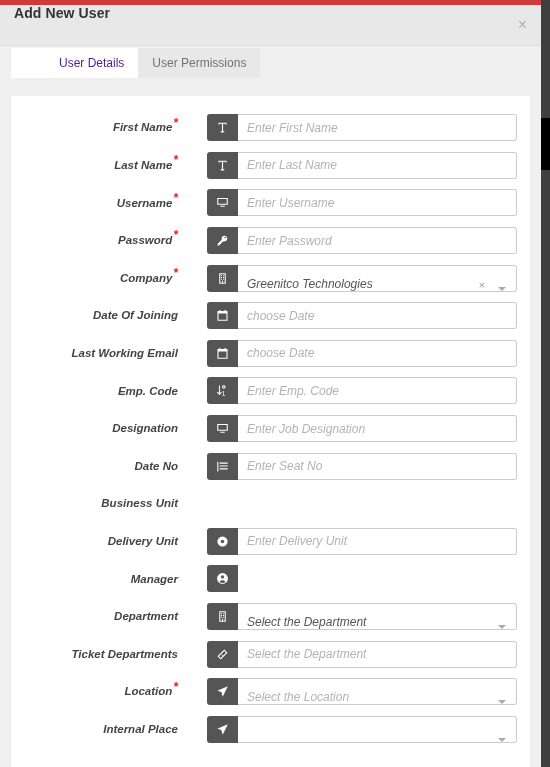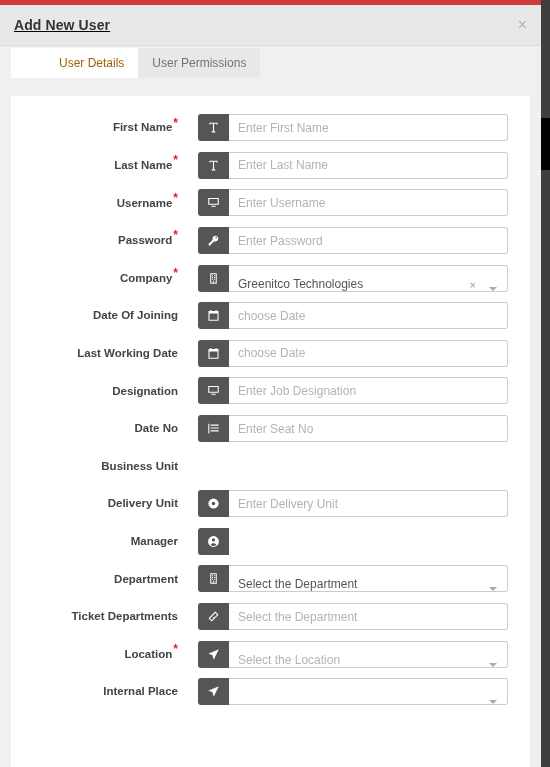--- a/index.html
+++ b/index.html
@@ -40,24 +40,22 @@
     height: 767px;
     background: #f0f0f0;
     border-top: 5px solid #cf3b3b;
   }
 
   .modal-header {
     height: 41px;
     background: #e8e8e8;
     border-bottom: 1px solid #dddddd;
     display: flex;
-    align-items: center;
     padding: 0 18px 0 14px;
     position: relative;
-    text-decoration: underline;
   }
   .modal-title {
     font-size: 14px;
     font-weight: bold;
     color: #333333;
     letter-spacing: .1px;
   }
   .modal-close {
     position: absolute;
     right: 14px;
@@ -89,34 +87,35 @@
     padding: 0 14px;
     font-size: 12px;
     color: #737373;
     background: #e8e8e8;
     cursor: pointer;
     border: none;
     font-family: "Liberation Sans", sans-serif;
   }
   .tab.active {
     background: #ffffff;
-    color: #a16207;
+    color: #4c1d95;
     padding-left: 48px;
   }
 
   
   .panel {
     position: absolute;
     top: 91px;
     left: 11px;
     width: 519px;
     bottom: 0;
     background: #ffffff;
     padding-top: 13px;
     overflow: hidden;
+    font-style: italic;
   }
 
   .form-row {
     display: flex;
     align-items: center;
     height: 37.6px;
     padding-right: 12px;
   }
 
   .field-label {
@@ -134,21 +133,21 @@
     color: #e02020;
     font-size: 12px;
     vertical-align: super;
     line-height: 0;
     margin-left: 1px;
   }
 
   .input-group {
     display: flex;
     align-items: stretch;
-    margin-left: 20px;
+    margin-left: 29px;
     width: 310px;
     height: 27px;
   }
 
   .addon {
     width: 31px;
     min-width: 31px;
     background: #555555;
     display: flex;
     align-items: center;
@@ -295,29 +294,42 @@
                 <svg width="13" height="13" viewBox="0 0 16 16" fill="#ffffff">
                   <path d="M4 1.2h1.5v1.4H4V1.2zm6.5 0H12v1.4h-1.5V1.2zM1.8 2.6h12.4V14.4H1.8V2.6zm1.3 2.8v7.7h9.8V5.4H3.1z"></path>
                 </svg>
               </div>
               <div class="field-ctl">
                 <span class="val">choose Date</span>
               </div>
             </div>
           </div>
           <div class="form-row">
-            <div class="field-label"><span>Last Working Date</span></div>
+            <div class="field-label"><span>Last Working Email</span></div>
             <div class="input-group">
               <div class="addon">
                 <svg width="13" height="13" viewBox="0 0 16 16" fill="#ffffff">
                   <path d="M4 1.2h1.5v1.4H4V1.2zm6.5 0H12v1.4h-1.5V1.2zM1.8 2.6h12.4V14.4H1.8V2.6zm1.3 2.8v7.7h9.8V5.4H3.1z"></path>
                 </svg>
               </div>
               <div class="field-ctl">
                 <span class="val">choose Date</span>
+              </div>
+            </div>
+          </div>
+          <div class="form-row">
+            <div class="field-label"><span>Emp. Code</span></div>
+            <div class="input-group">
+              <div class="addon">
+                <svg width="13" height="13" viewBox="0 0 16 16" fill="#ffffff">
+                  <path d="M3.6 1.8h1.2v9.3l1.6-1.6 0.85 0.85L4.2 13.4 1.15 10.35 2 9.5l1.6 1.6V1.8zM9.6 1.6c1.3 0 2.1 0.8 2.1 2.1 0 1.3-0.85 2.1-2.1 2.1s-2.1-0.8-2.1-2.1c0-1.3 0.8-2.1 2.1-2.1zm0 1.2a0.9 0.9 0 1 0 0 1.8 0.9 0.9 0 0 0 0-1.8zM8.6 8.9h1.1v4.6h1.3v1.1H7.9v-1.1h1V10H8.1V8.9h0.5z"></path>
+                </svg>
+              </div>
+              <div class="field-ctl">
+                <span class="val">Enter Emp. Code</span>
               </div>
             </div>
           </div>
           <div class="form-row">
             <div class="field-label"><span>Designation</span></div>
             <div class="input-group">
               <div class="addon">
                 <svg width="13" height="13" viewBox="0 0 16 16" fill="#ffffff">
                   <path d="M1.5 2.5h13v8.2h-13V2.5zm1.3 1.3v5.6h10.4V3.8H2.8zM5.3 12h5.4v1.3H5.3V12z"></path>
                 </svg>

